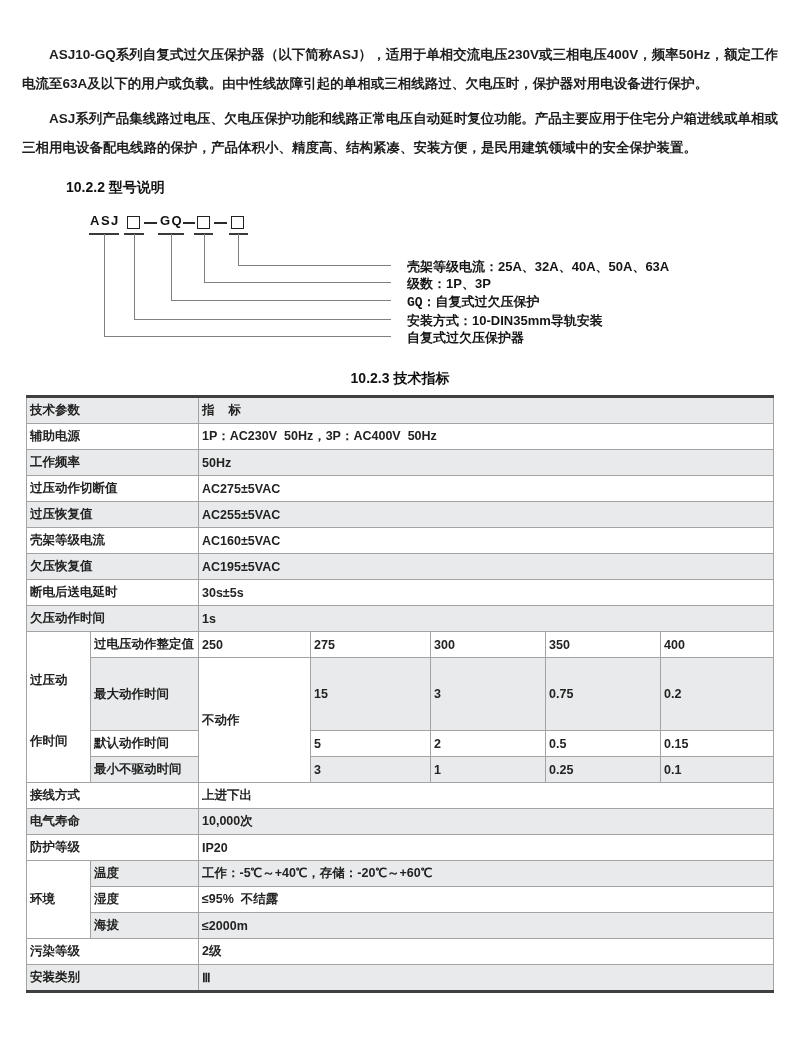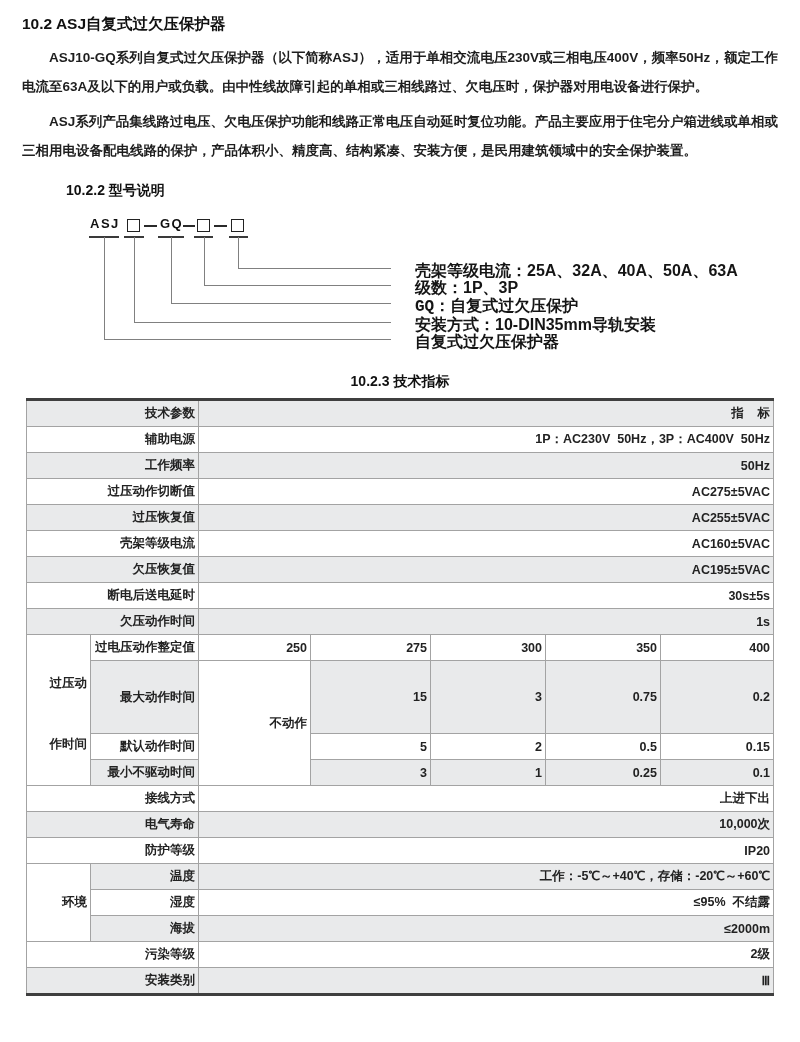--- a/index.html
+++ b/index.html
@@ -18,58 +18,57 @@
   }
   h2.sec-heading{
     margin:0;font-size:14px;line-height:19px;font-weight:bold;color:#111;
   }
   #h-overview{margin-top:28px;}
   #h-model{margin-top:16px;margin-left:44px;}
   .para{
     margin:0;font-size:13.5px;line-height:29px;font-weight:600;
     text-align:justify;text-indent:2em;color:#1e1e1e;
   }
-  #p1{margin-top:9px;}
+  #p1{margin-top:26px;}
   #p2{margin-top:6px;}
 
   
   .diagram{position:relative;height:160px;margin-top:12px;}
   .mcode{position:absolute;top:4px;font-size:13px;font-weight:bold;letter-spacing:1.5px;color:#111;}
   .mbox{position:absolute;top:7px;width:11px;height:11px;border:1.5px solid #222;background:#fff;}
   .mdash{position:absolute;top:13px;height:2px;background:#2a2a2a;}
   .uline{position:absolute;top:24px;height:1.5px;background:#3a3a3a;}
   .conn{position:absolute;top:25px;border-left:1px solid #808080;border-bottom:1px solid #808080;}
-  .dlabel{position:absolute;left:393px;font-size:16px;font-weight:600;white-space:pre;color:#151515;}
+  .dlabel{position:absolute;left:385px;font-size:13px;font-weight:600;white-space:pre;color:#151515;}
 
   
   #h-specs{margin-top:0;text-align:center;}
   table.spec{
     margin:7px 0 0 4px;
     border-collapse:collapse;table-layout:fixed;
     width:747px;
     font-size:12.5px;font-weight:600;color:#222;
     border-top:3px solid #3f3f3f;border-bottom:3px solid #3f3f3f;
   }
   table.spec td{
     border:1px solid #a3a3a3;
     height:25px;padding:0 3px;
-    text-align:right;vertical-align:middle;
+    text-align:left;vertical-align:middle;
     white-space:pre-wrap;
     overflow:hidden;
   }
   tr.g td{background:#e9eaeb;}
   td.wcell{background:#ffffff !important;}
   .glabel-line{line-height:25px;margin-top:8px;}
 </style>
 </head>
 <body>
 
 <div class="page">
 
-  <h1 class="doc-title">10.2 ASJ自复式过欠压保护器</h1>
 
   <p class="para" id="p1">ASJ10-GQ系列自复式过欠压保护器（以下简称ASJ），适用于单相交流电压230V或三相电压400V，频率50Hz，额定工作电流至63A及以下的用户或负载。由中性线故障引起的单相或三相线路过、欠电压时，保护器对用电设备进行保护。</p>
   <p class="para" id="p2">ASJ系列产品集线路过电压、欠电压保护功能和线路正常电压自动延时复位功能。产品主要应用于住宅分户箱进线或单相或三相用电设备配电线路的保护，产品体积小、精度高、结构紧凑、安装方便，是民用建筑领域中的安全保护装置。</p>
 
   <h2 class="sec-heading" id="h-model">10.2.2 型号说明</h2>
 
   <div class="diagram">
 
     <span class="mcode" style="left:68px;">ASJ</span>
     <span class="mbox" style="left:105px;"></span>

